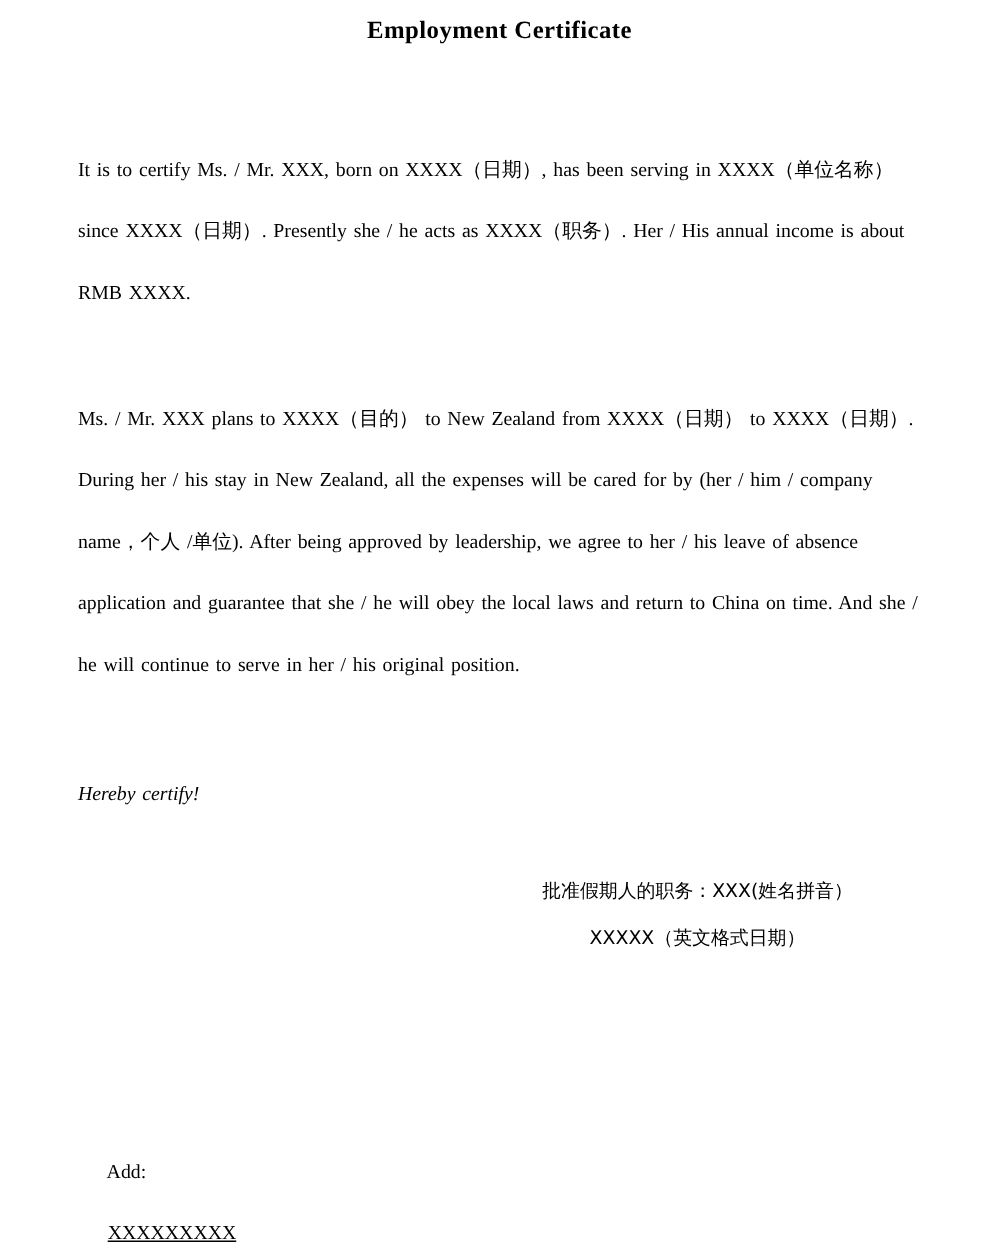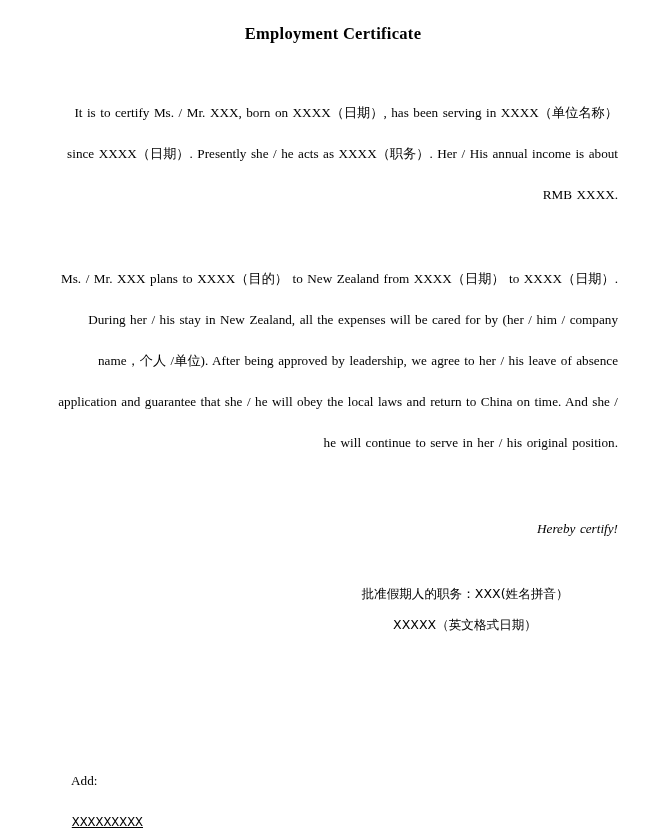--- a/index.html
+++ b/index.html
@@ -18,37 +18,37 @@
     background: #ffffff;
     overflow: hidden;
     box-sizing: border-box;
   }
   .doc-title {
     text-align: center;
     font-family: "Liberation Serif", serif;
     font-weight: bold;
     font-size: 16.5px;
     letter-spacing: 0.3px;
-    margin: 24px 0 0 0;
+    margin: 10px 0 0 0;
     padding: 0;
   }
   .body-block {
     position: absolute;
     left: 52px;
     width: 566px;
     font-size: 13.2px;
     line-height: 41px;
-    text-align: right;
+    text-align: left;
     word-spacing: 1.2px;
   }
   .para1 { top: 92px; }
   .para2 { top: 258px; }
   .para3 { top: 508px; font-style: italic; }
 
-  .u { text-decoration: underline; font-family: Liberation Mono, monospace; }
+  .u { text-decoration: underline; }
 
   .signature-block {
     position: absolute;
     left: 300px;
     width: 330px;
     top: 578px;
     font-family: "DejaVu Sans", sans-serif;
     font-size: 12.6px;
     line-height: 31px;
     text-align: center;

